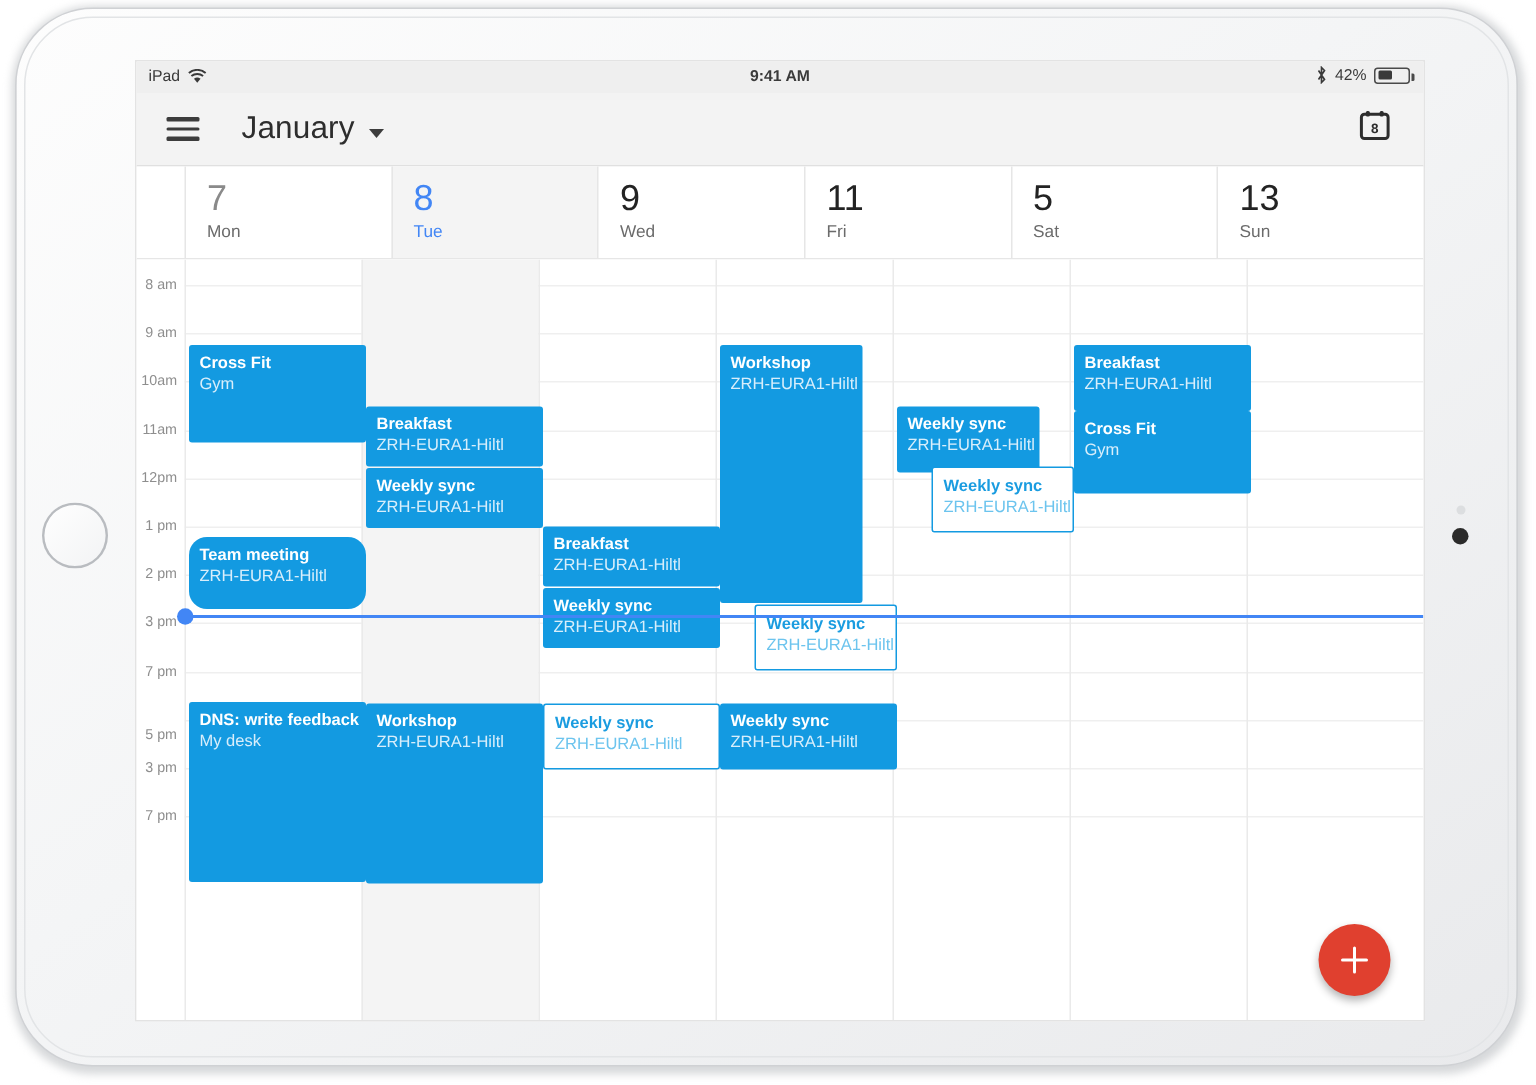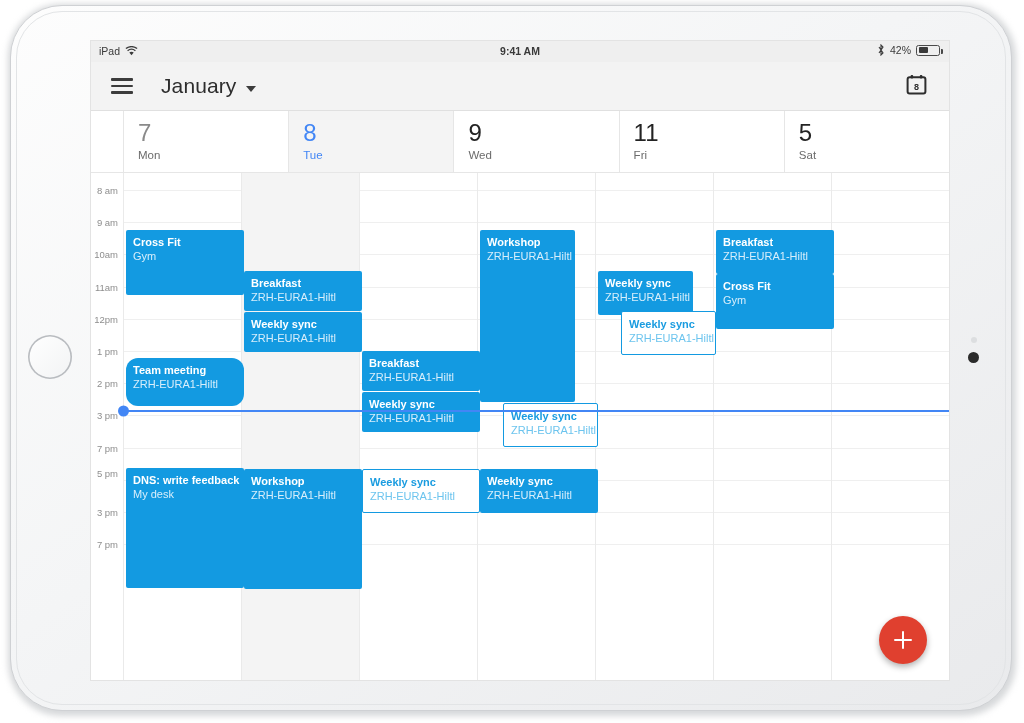--- a/index.html
+++ b/index.html
@@ -301,20 +301,24 @@
         <div class="dnum">9</div>
         <div class="dname">Wed</div>
       </div>
       <div class="dayhead">
         <div class="dnum">11</div>
         <div class="dname">Fri</div>
       </div>
       <div class="dayhead">
         <div class="dnum">5</div>
         <div class="dname">Sat</div>
+      </div>
+      <div class="dayhead">
+        <div class="dnum">13</div>
+        <div class="dname">Sun</div>
       </div>
     </div>
 
     <div class="gridwrap">
       <div id="hourlines">
           <div class="hourline" style="top: 17px;"></div>
           <div class="hourline" style="top: 49.2px;"></div>
           <div class="hourline" style="top: 81.4px;"></div>
           <div class="hourline" style="top: 113.6px;"></div>
           <div class="hourline" style="top: 145.8px;"></div>
@@ -330,21 +334,21 @@
         <div id="hourlabels">
             <div class="hourlabel" style="top: 17px;">8 am</div>
             <div class="hourlabel" style="top: 49.2px;">9 am</div>
             <div class="hourlabel" style="top: 81.4px;">10am</div>
             <div class="hourlabel" style="top: 113.6px;">11am</div>
             <div class="hourlabel" style="top: 145.8px;">12pm</div>
             <div class="hourlabel" style="top: 178px;">1 pm</div>
             <div class="hourlabel" style="top: 210.2px;">2 pm</div>
             <div class="hourlabel" style="top: 242.4px;">3 pm</div>
             <div class="hourlabel" style="top: 274.6px;">7 pm</div>
-            <div class="hourlabel" style="top: 300px; text-align: right;">5 pm</div>
+            <div class="hourlabel" style="top: 317px; text-align: right;">5 pm</div>
             <div class="hourlabel" style="top: 339px;">3 pm</div>
             <div class="hourlabel" style="top: 371.2px;">7 pm</div>
           </div>
       </div>
       <div class="cols">
         <div class="col">
             <div class="event filled" style="top: 57px; height: 65px; left: 2px; width: 118px; z-index: 10;">
               <div class="ev-title">Cross Fit</div>
               <div class="ev-sub">Gym</div>
             </div>

